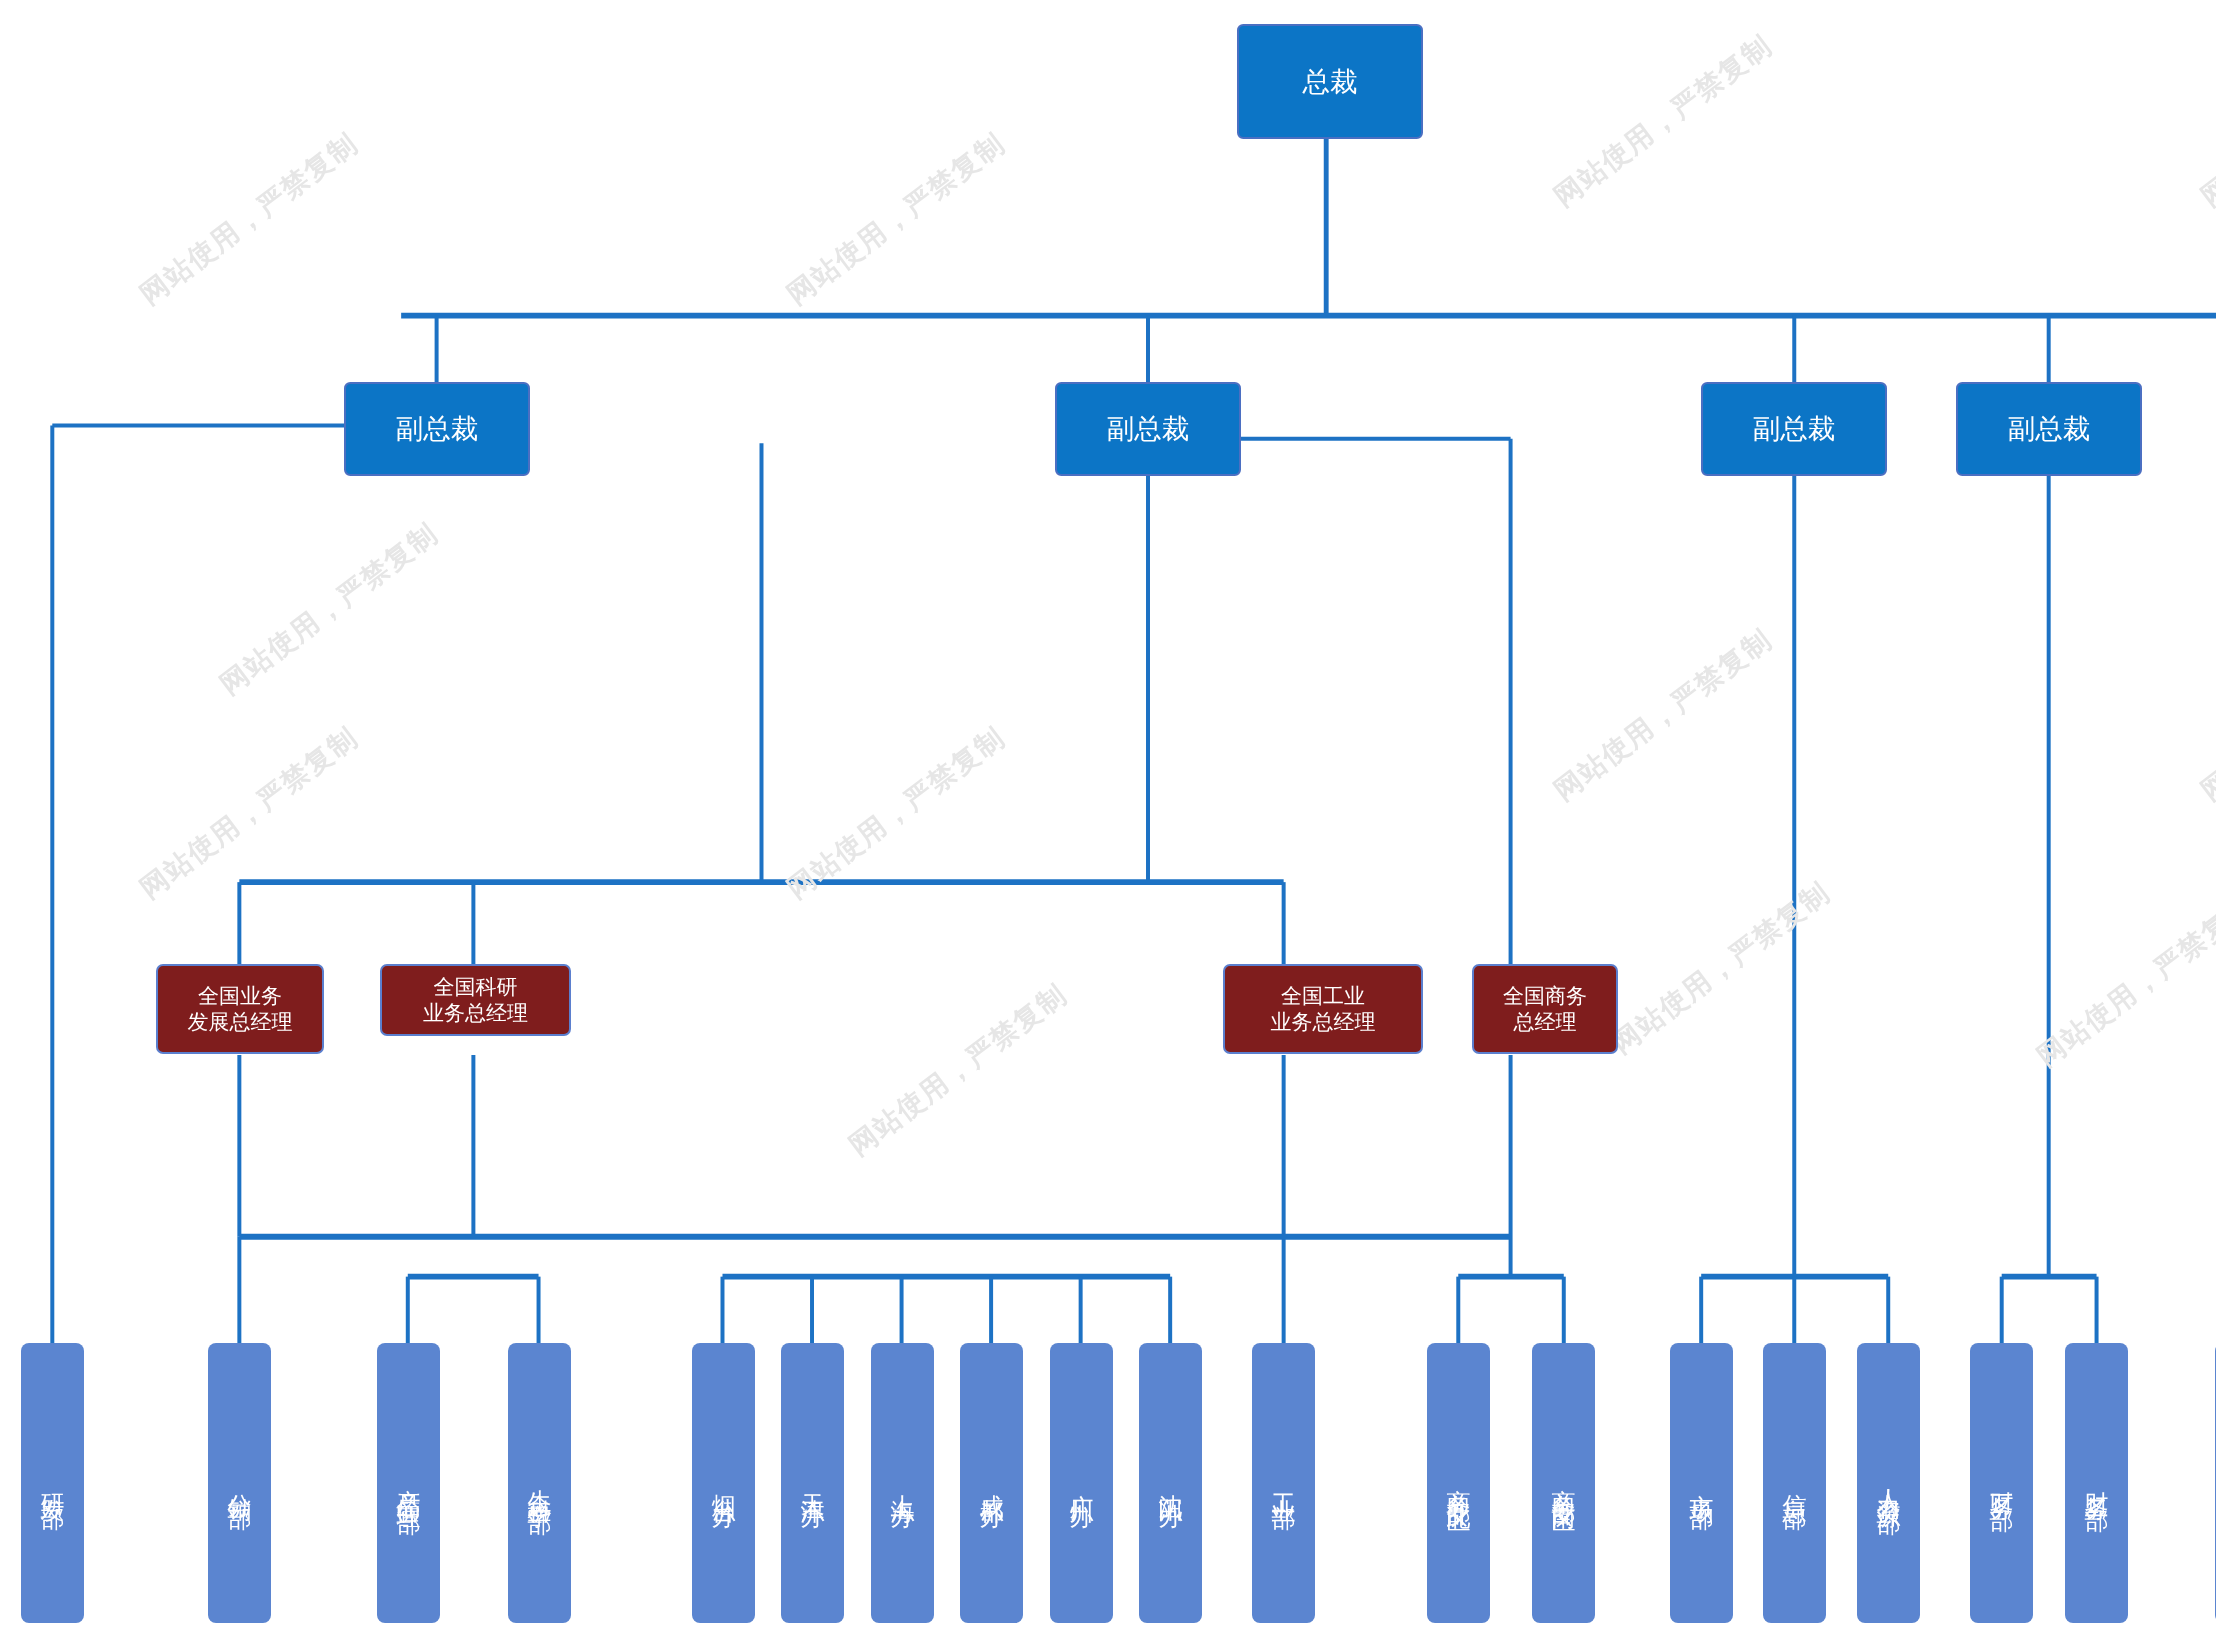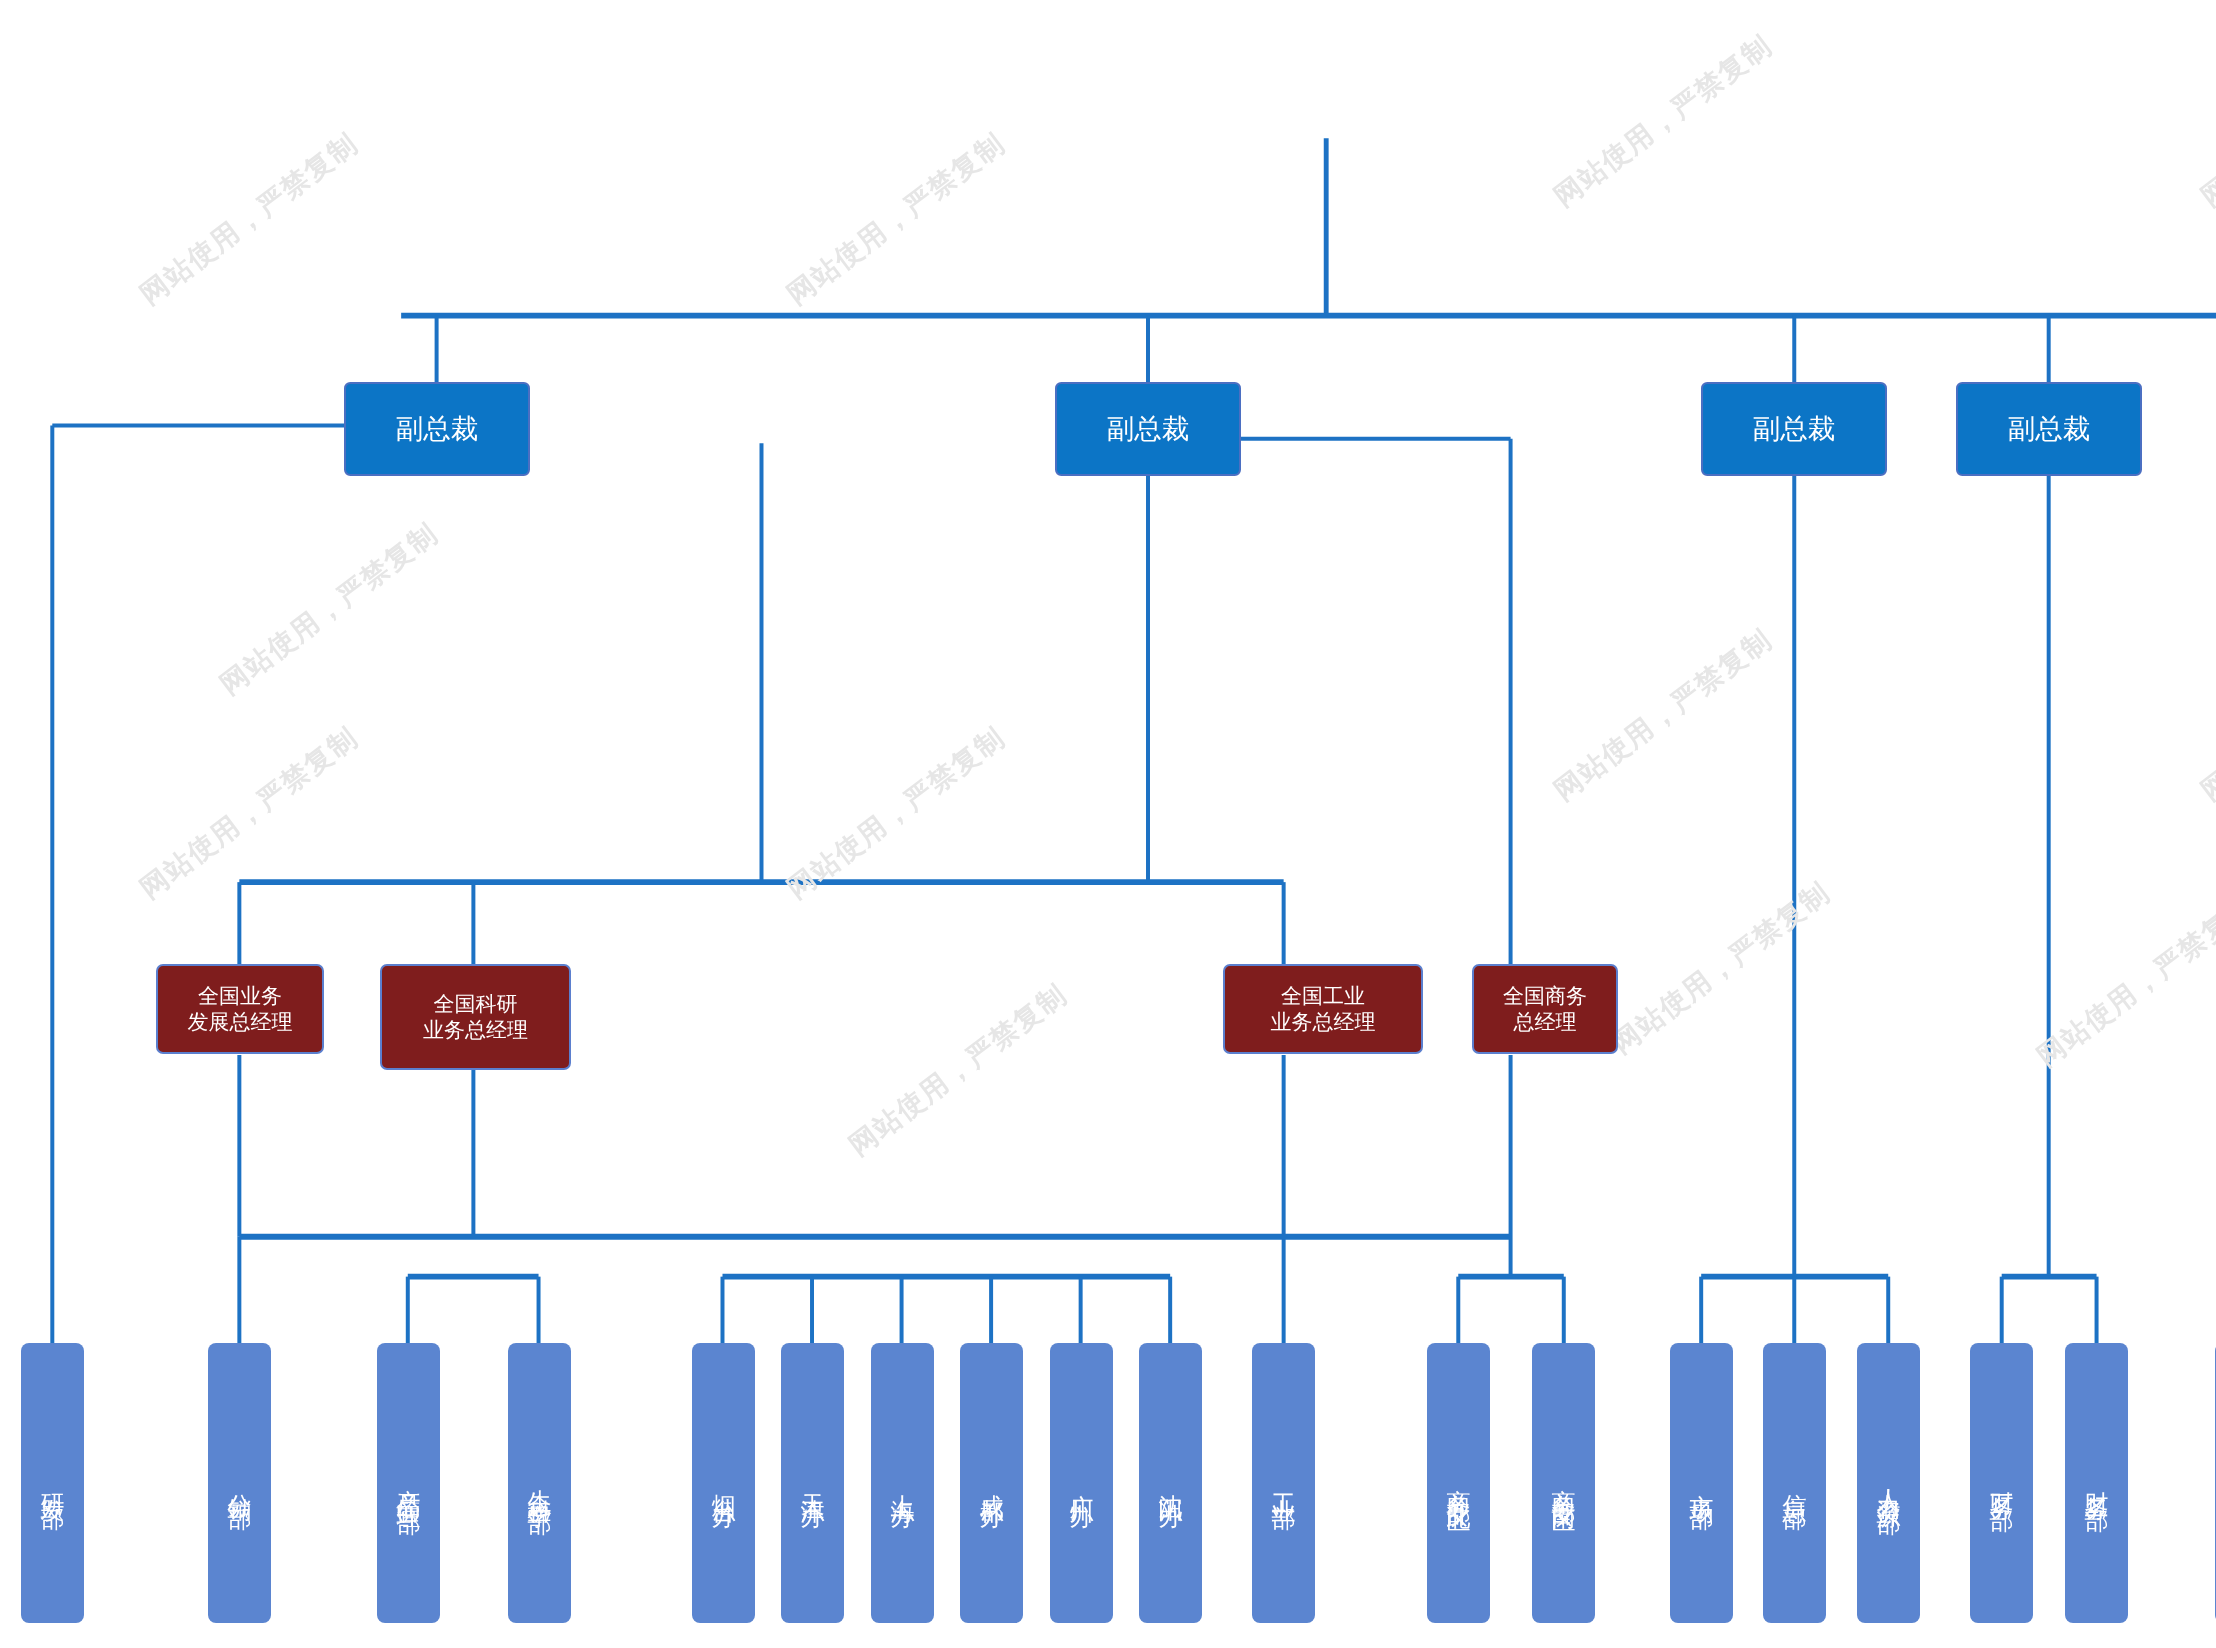--- a/index.html
+++ b/index.html
@@ -177,20 +177,23 @@
     <div class="wm" style="left:133px;  top:878px;">网站使用，严禁复制</div>
     <div class="wm" style="left:780px; top:878px;">网站使用，严禁复制</div>
     <div class="wm" style="left:1547px; top:780px;">网站使用，严禁复制</div>
     <div class="wm" style="left:2194px; top:780px;">网站使用，严禁复制</div>
     <div class="wm" style="left:842px; top:1135px;">网站使用，严禁复制</div>
     <div class="wm" style="left:1605px; top:1033px;">网站使用，严禁复制</div>
     <div class="wm" style="left:2030px; top:1046px;">网站使用，严禁复制</div>
     <div class="wm" style="left:213px;  top:674px;">网站使用，严禁复制</div>
   </div>
 
+  <div class="node n-exec" style="left:1237px; top:24.4px; width:186px; height:115px;">
+    <span>总裁</span>
+  </div>
 
   <div class="node n-exec" style="left:344px; top:382px; width:186px; height:94px;">
     <span>副总裁</span>
   </div>
 
   <div class="node n-exec" style="left:1055px; top:382px; width:186px; height:94px;">
     <span>副总裁</span>
   </div>
 
   <div class="node n-exec" style="left:1701px; top:382px; width:186px; height:94px;">
@@ -199,21 +202,21 @@
 
   <div class="node n-exec" style="left:1956px; top:382px; width:186px; height:94px;">
     <span>副总裁</span>
   </div>
 
   <div class="node n-gm label-2line" style="left:156px; top:964px; width:168px; height:90px;">
     <span>全国业务
 发展总经理</span>
   </div>
 
-  <div class="node n-gm label-2line" style="left:380px; top:964px; width:191px; height:106px;">
+  <div class="node n-gm label-2line" style="left:380px; top:964px; width:191px; height:72px;">
     <span>全国科研
 业务总经理</span>
   </div>
 
   <div class="node n-gm label-2line" style="left:1223px; top:964px; width:200px; height:90px;">
     <span>全国工业
 业务总经理</span>
   </div>
 
   <div class="node n-gm label-2line" style="left:1440px; top:964px; width:146px; height:90px;margin-left:32px;">

